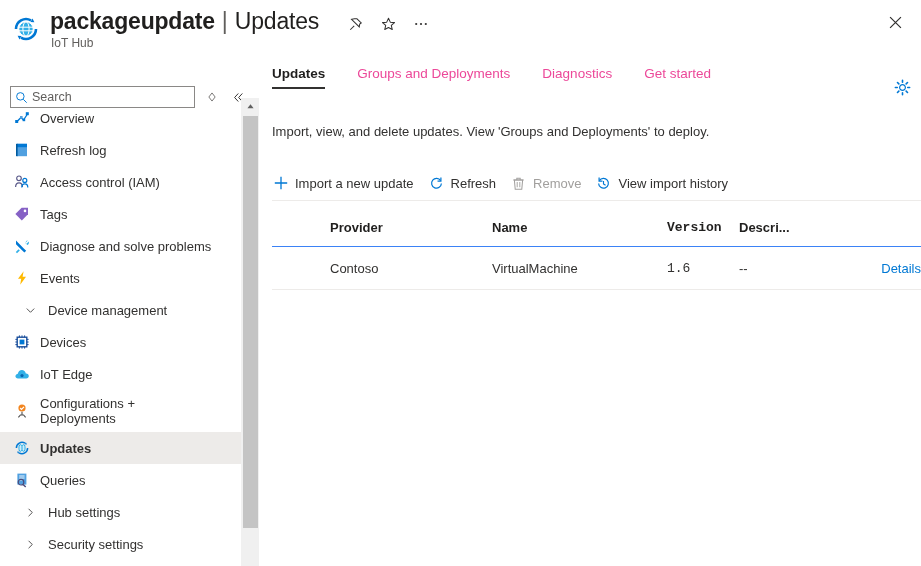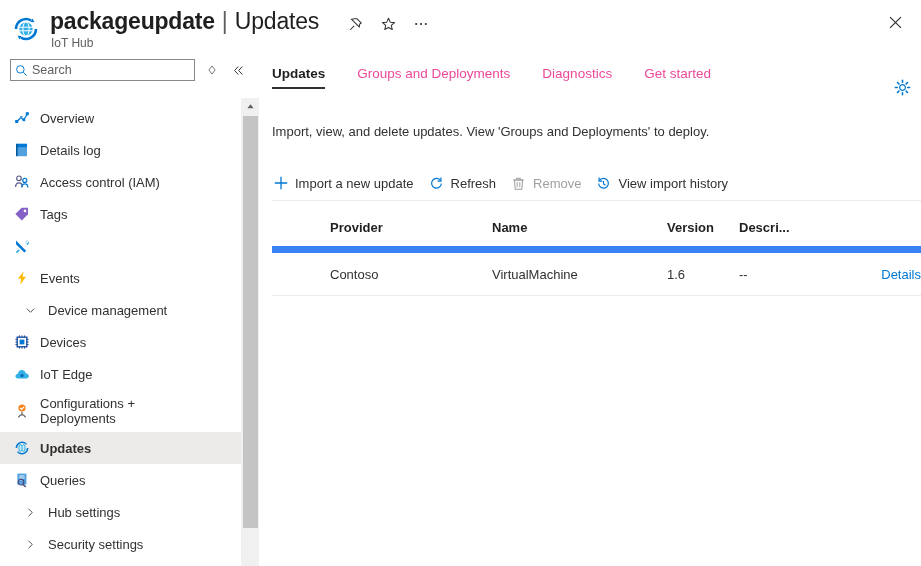--- a/index.html
+++ b/index.html
@@ -93,21 +93,21 @@
   #left-nav {
     position: absolute;
     left: 0;
     top: 58px;
     width: 241px;
     height: 508px;
     background: #ffffff;
   }
   #search-row {
     position: absolute;
-    left: 0; top: 1px;
+    left: 0; top: 28px;
     width: 241px; height: 32px;
   }
   #search-box {
     position: absolute;
     left: 10px; top: 0;
     width: 185px;
     height: 22px;
     border: 1px solid #8a8886;
     background: #ffffff;
     display: flex;
@@ -302,36 +302,36 @@
   #updates-table {
     position: absolute;
     left: 13px;
     top: 150px;
     width: 649px;
   }
   #table-header {
     display: flex;
     align-items: center;
     height: 38px;
-    border-bottom: 7px solid #3b82f6;
+    border-bottom: 1px solid #3b82f6;
     font-size: 13px;
     font-weight: bold;
     color: #201f1e;
   }
   .t-row {
     display: flex;
     align-items: center;
     height: 42px;
     border-bottom: 1px solid #edebe9;
     font-size: 13px;
     color: #323130;
   }
   .c-provider { width: 220px; padding-left: 58px; box-sizing: border-box; }
   .c-name     { width: 175px; }
-  .c-version  { width: 72px; }
+  .c-version  { width: 72px; font-family: Liberation Mono, monospace; }
   .c-descr    { width: 84px; }
   .c-details  { width: 98px; text-align: right; box-sizing: border-box; }
   .details-link {
     color: #0078d4;
     cursor: pointer;
   }
 </style>
 </head>
 <body>
 
@@ -426,21 +426,21 @@
     </div>
 
     <div class="nav-item">
       <span class="nav-icon">
         <svg width="16" height="16" viewBox="0 0 16 16">
           <rect x="3" y="1.8" width="10" height="12.4" fill="#50a0e0"></rect>
           <rect x="3" y="1.8" width="10" height="3.4" fill="#0078d4"></rect>
           <rect x="2" y="1.8" width="1.6" height="12.4" fill="#005a9e"></rect>
         </svg>
       </span>
-      <span class="nav-label">Details log</span>
+      <span class="nav-label">Refresh log</span>
     </div>
 
     <div class="nav-item">
       <span class="nav-icon">
         <svg width="16" height="16" viewBox="0 0 16 16">
           <circle cx="5" cy="4.3" r="2.3" fill="none" stroke="#5a5a8a" stroke-width="1.2"></circle>
           <path d="M1.6 13c0-2.6 1.5-4.2 3.4-4.2s3.4 1.6 3.4 4.2" fill="none" stroke="#5a5a8a" stroke-width="1.2"></path>
           <circle cx="10.8" cy="6.4" r="2" fill="none" stroke="#0078d4" stroke-width="1.2"></circle>
           <path d="M7.8 13.4c0-2.2 1.3-3.6 3-3.6s3 1.4 3 3.6" fill="none" stroke="#0078d4" stroke-width="1.2"></path>
         </svg>
@@ -459,20 +459,21 @@
     </div>
 
     <div class="nav-item">
       <span class="nav-icon">
         <svg width="16" height="16" viewBox="0 0 16 16">
           <path d="M2 2.6l7.8 7.8 2.4 2.4-1.8 1.8-2.4-2.4L2 6.2z" fill="#0078d4"></path>
           <path d="M13.8 2.4l-2.6 2.6 1 1 2.6-2.6c.4 1.6-.2 3-1.4 3.6l-1.6-1.6C11.2 4 12.4 2.2 13.8 2.4z" fill="#32b0e7"></path>
           <path d="M4.6 11.2l-2.8 2.8 1.2 1.2 2.8-2.8z" fill="#32b0e7"></path>
         </svg>
       </span>
+      <span class="nav-label">Diagnose and solve problems</span>
     </div>
 
     <div class="nav-item">
       <span class="nav-icon">
         <svg width="16" height="16" viewBox="0 0 16 16">
           <path d="M9.6 1.2L4 8.8h3.2L6.2 14.8 12 6.8H8.6z" fill="#ffb900"></path>
         </svg>
       </span>
       <span class="nav-label">Events</span>
     </div>

